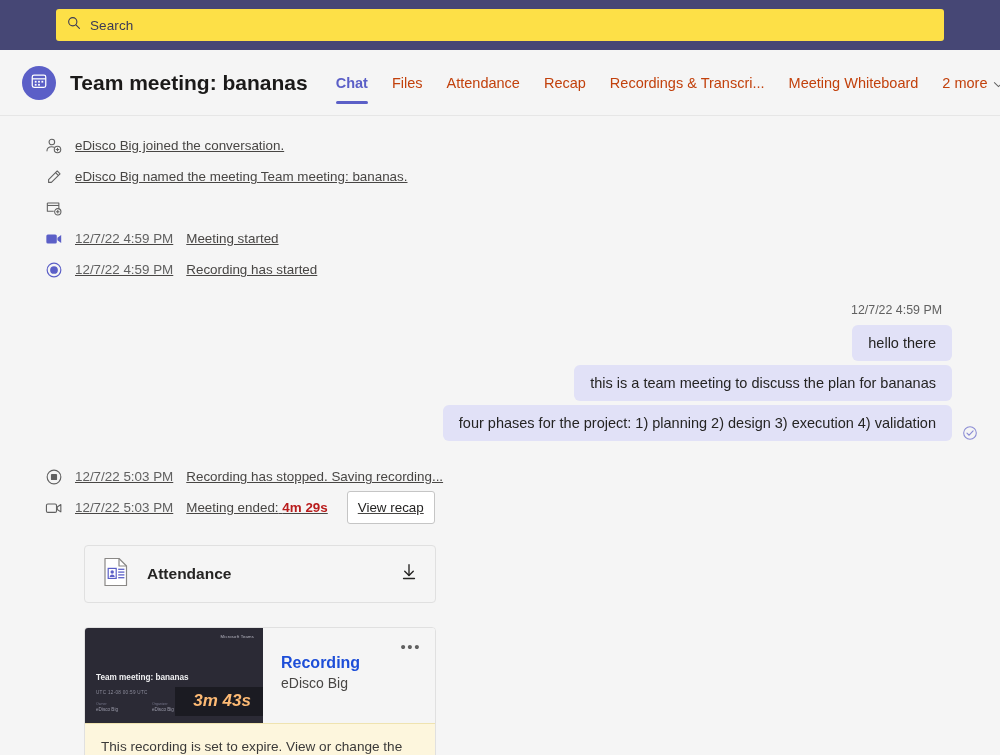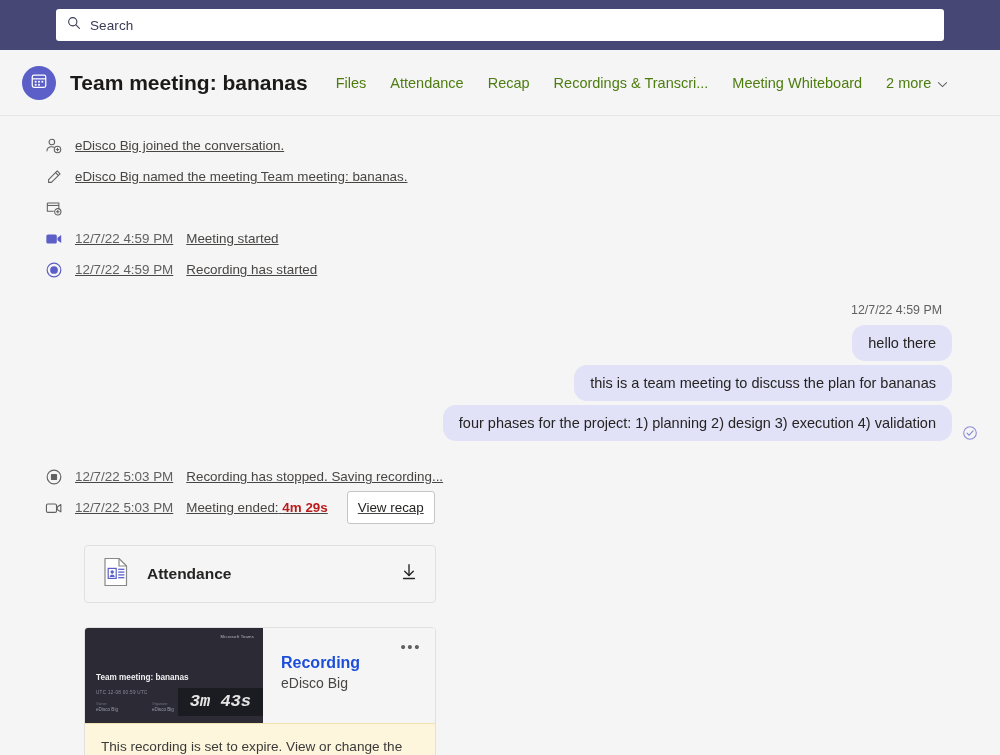--- a/index.html
+++ b/index.html
@@ -9,21 +9,21 @@
     background: #fff; overflow: hidden;
   }
   #app { position: relative; width: 1000px; height: 755px; background: #fff; }
 
   
   .topbar {
     height: 50px; background: #464775;
     display: flex; align-items: center; padding: 0 56px;
   }
   .searchbox {
-    width: 100%; height: 32px; background: #ffffff; border-radius: 3px;
+    width: 100%; height: 32px; background: #fde047; border-radius: 3px;
     display: flex; align-items: center; gap: 9px; padding: 0 11px;
   }
   .searchbox .mag { flex: 0 0 auto; display: block; }
   .searchbox .ph { font-size: 13.5px; color: #3b3a56; letter-spacing: .1px; }
 
   
   .header {
     height: 66px; background: #f5f5f5;
     border-bottom: 1px solid #e6e6e6;
     display: flex; align-items: center; padding: 0 22px;
@@ -33,21 +33,21 @@
     width: 34px; height: 34px; border-radius: 50%; background: #5b5fc7;
     display: flex; align-items: center; justify-content: center;
     flex: 0 0 auto; margin-right: 14px;
   }
   .meeting-title {
     font-size: 21px; font-weight: bold; color: #1b1a19;
     white-space: nowrap; margin-right: 16px;
   }
   .tabs { display: flex; align-items: center; height: 66px; }
   .tab {
-    font-size: 14.5px; color: #4d7c0f; padding: 0 12px;
+    font-size: 14.5px; color: #c2410c; padding: 0 12px;
     height: 66px; display: flex; align-items: center; position: relative;
     white-space: nowrap; cursor: pointer;
   }
   .tab.active { color: #5b5fc7; font-weight: bold; }
   .tab.active::after {
     content: ""; position: absolute; left: 12px; right: 12px; bottom: 12px;
     height: 3px; background: #5b5fc7; border-radius: 2px;
   }
   .tab .chev { margin-left: 6px; display: inline-block; }
 
@@ -77,21 +77,21 @@
 
   
   .msg-block { padding-right: 48px; margin-top: 18px; }
   .msg-time {
     text-align: right; font-size: 12.4px; color: #616161;
     padding-right: 10px; margin-bottom: 8px;
   }
   .msg-line { display: flex; justify-content: flex-end; margin-bottom: 4px; position: relative; }
   .bubble {
     background: #e1e1f7; color: #252423; font-size: 14.5px;
-    padding: 9px 16px; border-radius: 13px; max-width: 620px;
+    padding: 9px 16px; border-radius: 6px; max-width: 620px;
     line-height: 1.25;
   }
   .seen {
     position: absolute; right: -26px; bottom: 0px;
     width: 16px; height: 16px;
   }
 
   
   .att-card {
     margin: 22px 0 0 84px; width: 352px; height: 58px;
@@ -123,22 +123,22 @@
   }
   .rec-thumb .t-sub {
     position: absolute; left: 11px; top: 62px;
     font-size: 4.6px; color: #8d8d9c; letter-spacing: .3px;
   }
   .rec-thumb .t-cols { position: absolute; left: 11px; top: 74px; display: flex; gap: 34px; }
   .rec-thumb .t-col .k { font-size: 3.6px; color: #75758a; display: block; }
   .rec-thumb .t-col .v { font-size: 4.6px; color: #9a9aa9; display: block; margin-top: 1px; }
   .rec-thumb .dur {
     position: absolute; right: 0; bottom: 7px;
-    background: #1b1b22; color: #e5e5e5; font-size: 17px; font-weight: bold;
-    padding: 4px 12px 5px 12px; font-style: italic; font-family: Liberation Mono, monospace;
+    background: #1b1b22; color: #fdba74; font-size: 17px; font-weight: bold;
+    padding: 4px 12px 5px 18px; font-style: italic;
   }
   .rec-meta { flex: 1; background: #f5f5f5; position: relative; padding: 26px 0 0 18px; }
   .rec-meta .r-title { font-size: 16px; font-weight: bold; color: #1d4ed8; }
   .rec-meta .r-author { font-size: 14px; color: #484644; margin-top: 3px; }
   .rec-more {
     position: absolute; top: 11px; right: 14px; color: #616161;
     font-size: 15px; letter-spacing: 1.6px; cursor: pointer; line-height: 1;
   }
   .rec-banner {
     background: #fdf6dd; border-top: 1px solid #efe3b0;
@@ -173,20 +173,23 @@
           <rect x="9" y="9.8" width="2" height="2" fill="#fff"></rect>
           <rect x="12.7" y="9.8" width="2" height="2" fill="#fff"></rect>
           <rect x="5.3" y="13.2" width="2" height="2" fill="#fff"></rect>
           <rect x="9" y="13.2" width="2" height="2" fill="#fff"></rect>
         </svg>
       </span>
     </div>
     <div class="meeting-title">Team meeting: bananas</div>
 
     <div class="tabs">
+      <div class="tab active">
+        <span>Chat</span>
+      </div>
       <div class="tab">
         <span>Files</span>
       </div>
       <div class="tab">
         <span>Attendance</span>
       </div>
       <div class="tab">
         <span>Recap</span>
       </div>
       <div class="tab">

